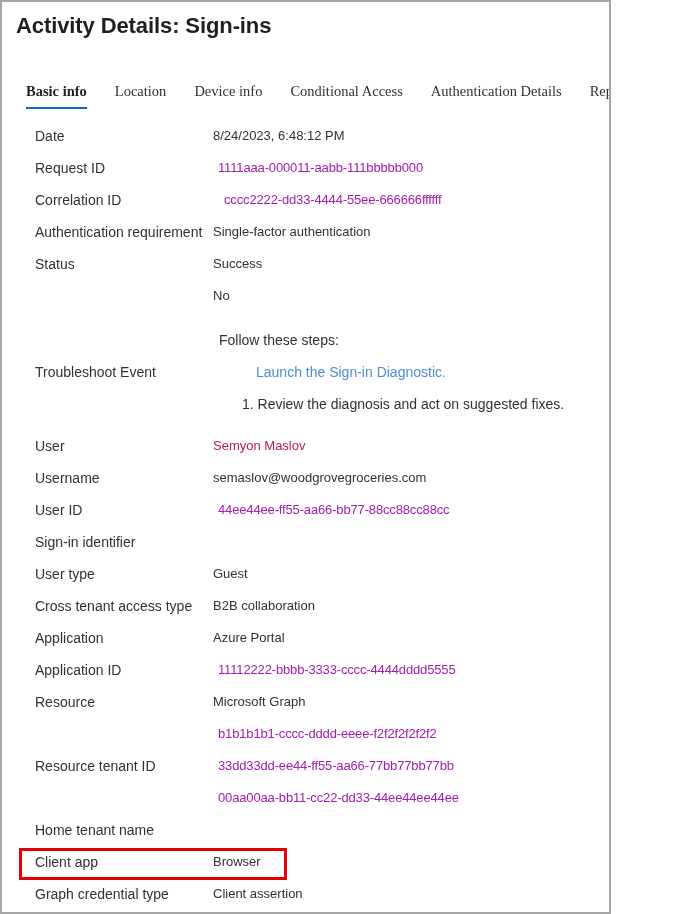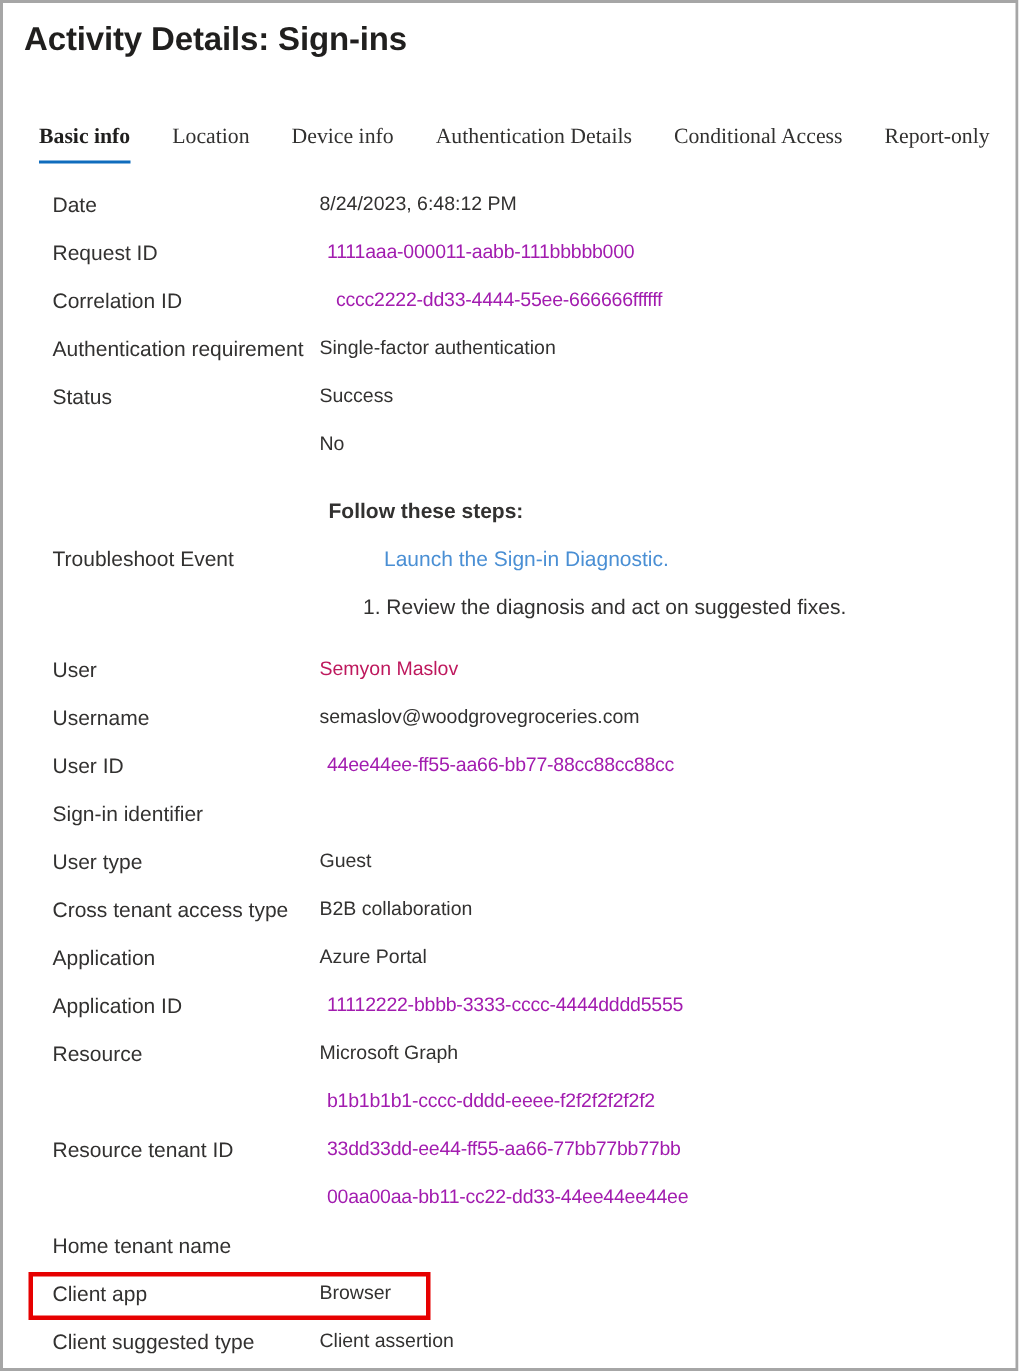--- a/index.html
+++ b/index.html
@@ -8,21 +8,21 @@
     padding: 0;
     background: #ffffff;
   }
   body {
     font-family: "Liberation Sans", "DejaVu Sans", sans-serif;
     color: #1b1a19;
     -webkit-font-smoothing: antialiased;
   }
   #page {
     position: relative;
-    width: 679px;
+    width: 611px;
     height: 914px;
     box-sizing: border-box;
     background: #ffffff;
     border: 2px solid #a6a6a6;
     overflow: hidden;
   }
 
   
   #page-title {
     position: absolute;
@@ -127,21 +127,20 @@
     color: #323130;
     white-space: nowrap;
   }
   #ts-lead {
     position: absolute;
     left: 217px;
     top: 6px;
     font-size: 14px;
     color: #323130;
     white-space: nowrap;
-    font-weight: bold;
   }
   #ts-link {
     position: absolute;
     left: 254px;
     top: 38px;
     font-size: 14px;
     color: #4a8fd4;
     text-decoration: none;
     cursor: pointer;
     white-space: nowrap;
@@ -175,22 +174,22 @@
 <body>
 
 <div id="page">
 
   <div id="page-title">Activity Details: Sign-ins</div>
 
   <div id="tabstrip">
       <button class="tab active">Basic info</button>
       <button class="tab">Location</button>
       <button class="tab">Device info</button>
+      <button class="tab">Conditional Access</button>
       <button class="tab">Authentication Details</button>
-      <button class="tab">Conditional Access</button>
       <button class="tab">Report-only</button>
     </div>
 
   <div id="details">
       <div class="row">
         <div class="label">Date</div>
         <div class="value">8/24/2023, 6:48:12 PM</div>
       </div>
       <div class="row">
         <div class="label">Request ID</div>
@@ -265,20 +264,20 @@
         <div class="value guid">00aa00aa-bb11-cc22-dd33-44ee44ee44ee</div>
       </div>
       <div class="row empty-value">
         <div class="label">Home tenant name</div>
       </div>
       <div class="row">
         <div class="label">Client app</div>
         <div class="value">Browser</div>
       </div>
       <div class="row">
-        <div class="label">Client suggested type</div>
+        <div class="label">Graph credential type</div>
         <div class="value">Client assertion</div>
       </div>
     </div>
 
   <div id="highlight-box" style="top: 846px; height: 32px; border-color: rgb(230, 0, 0);"></div>
 
 </div>
 
 </body></html>

